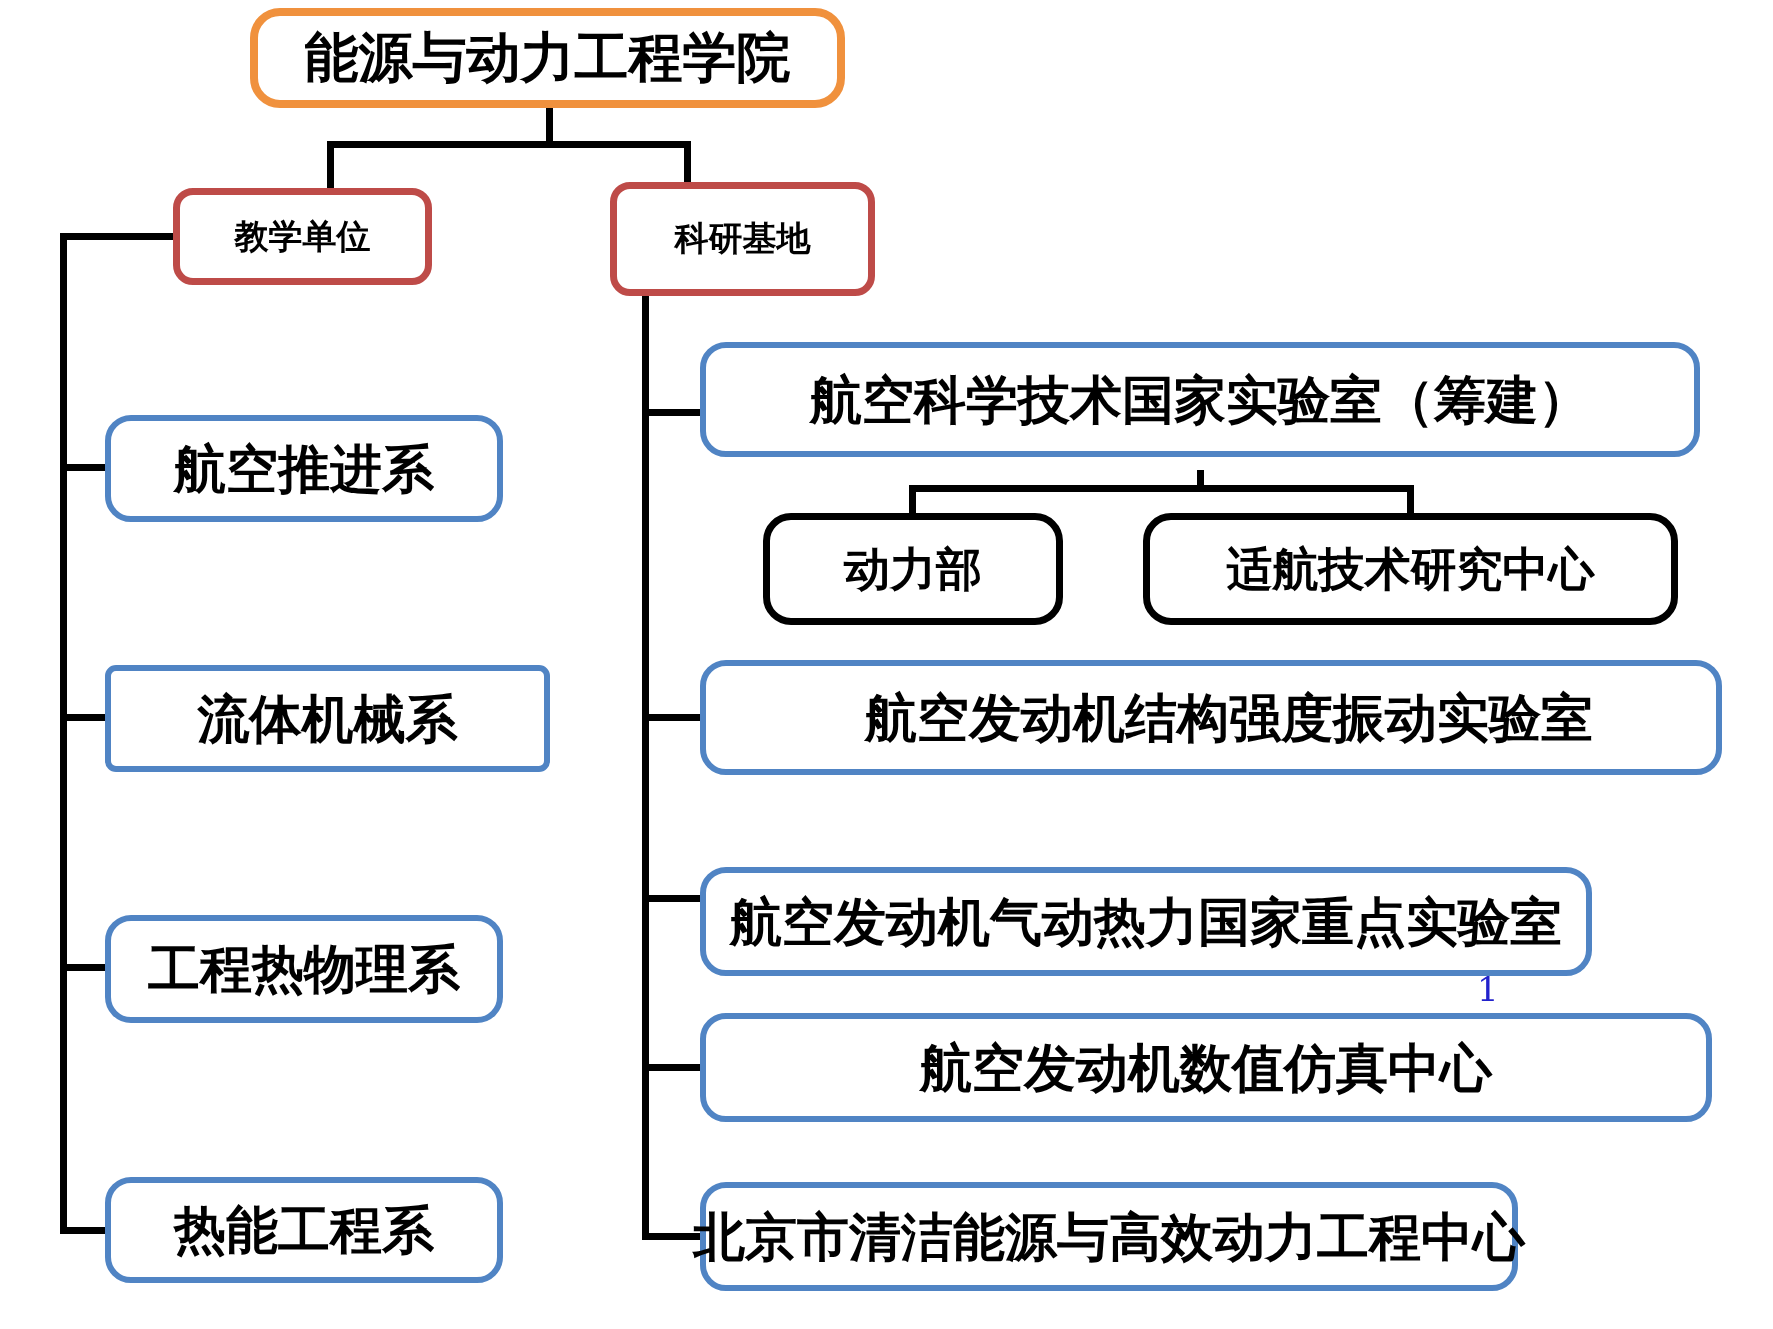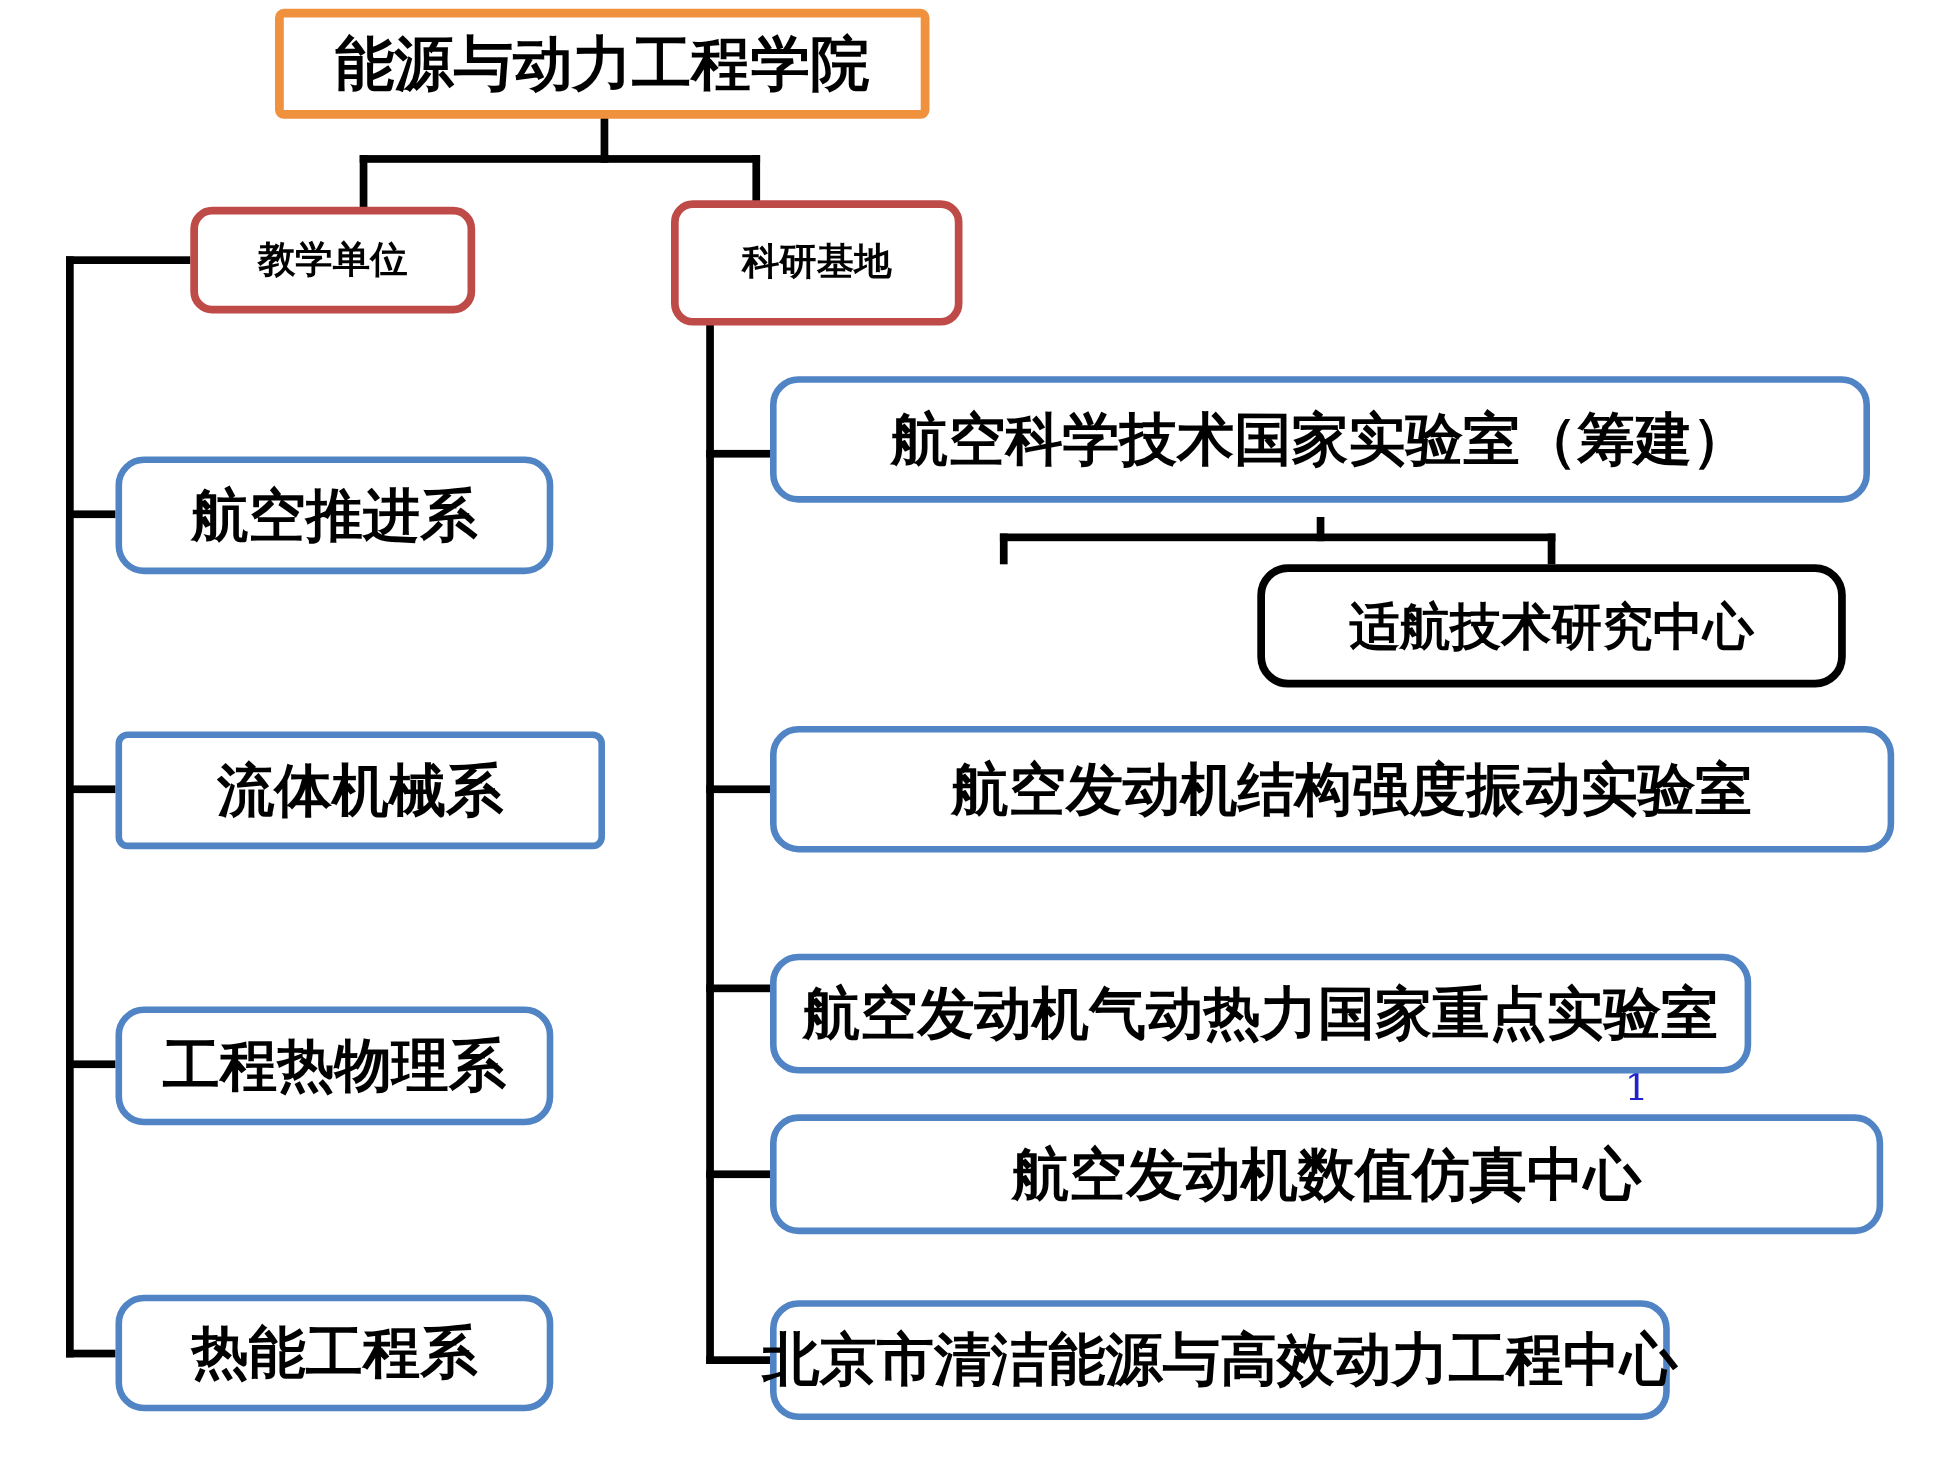--- a/index.html
+++ b/index.html
@@ -18,21 +18,21 @@
     align-items:center;
     justify-content:center;
     text-align:center;
     font-weight:bold;
     color:#000000;
     box-sizing:border-box;
     z-index:2;
     line-height:1.1;
     white-space:nowrap;
   }
-  .root-box{border:8px solid #F0913D;border-radius:8px;font-size:54px;}
+  .root-box{border:8px solid #F0913D;border-radius:30px;font-size:54px;}
   .cat-box{border:7px solid #BE4B48;border-radius:20px;font-size:34px;}
   .item-box{border:6px solid #5084C4;border-radius:26px;font-size:52px;}
   .sub-box{border:7px solid #000000;border-radius:28px;font-size:46px;}
   .line{position:absolute;background:#000000;z-index:0;}
   .annot{
     position:absolute;
     color:#2222CC;
     font-size:34px;
     font-family:"DejaVu Serif","Liberation Serif",serif;
     z-index:1;
@@ -80,20 +80,21 @@
   <div class="node item-box" style="left:105px;top:415px;width:398px;height:107px;">航空推进系</div>
 
   <div class="node item-box" style="left:105px;top:665px;width:445px;height:107px;border-radius:11px;">流体机械系</div>
 
   <div class="node item-box" style="left:105px;top:915px;width:398px;height:108px;">工程热物理系</div>
 
   <div class="node item-box" style="left:105px;top:1177px;width:398px;height:106px;">热能工程系</div>
 
   <div class="node item-box" style="left:700px;top:342px;width:1000px;height:115px;">航空科学技术国家实验室（筹建）</div>
 
+  <div class="node sub-box" style="left:763px;top:513px;width:300px;height:112px;">动力部</div>
 
   <div class="node sub-box" style="left:1143px;top:513px;width:535px;height:112px;">适航技术研究中心</div>
 
   <div class="node item-box" style="left:700px;top:660px;width:1022px;height:115px;padding-left:36px;">航空发动机结构强度振动实验室</div>
 
   <div class="node item-box" style="left:700px;top:867px;width:892px;height:109px;">航空发动机气动热力国家重点实验室</div>
 
   <div class="node item-box" style="left:700px;top:1013px;width:1012px;height:109px;">航空发动机数值仿真中心</div>
 
   <div class="node item-box" style="left:700px;top:1182px;width:818px;height:109px;">北京市清洁能源与高效动力工程中心</div>

